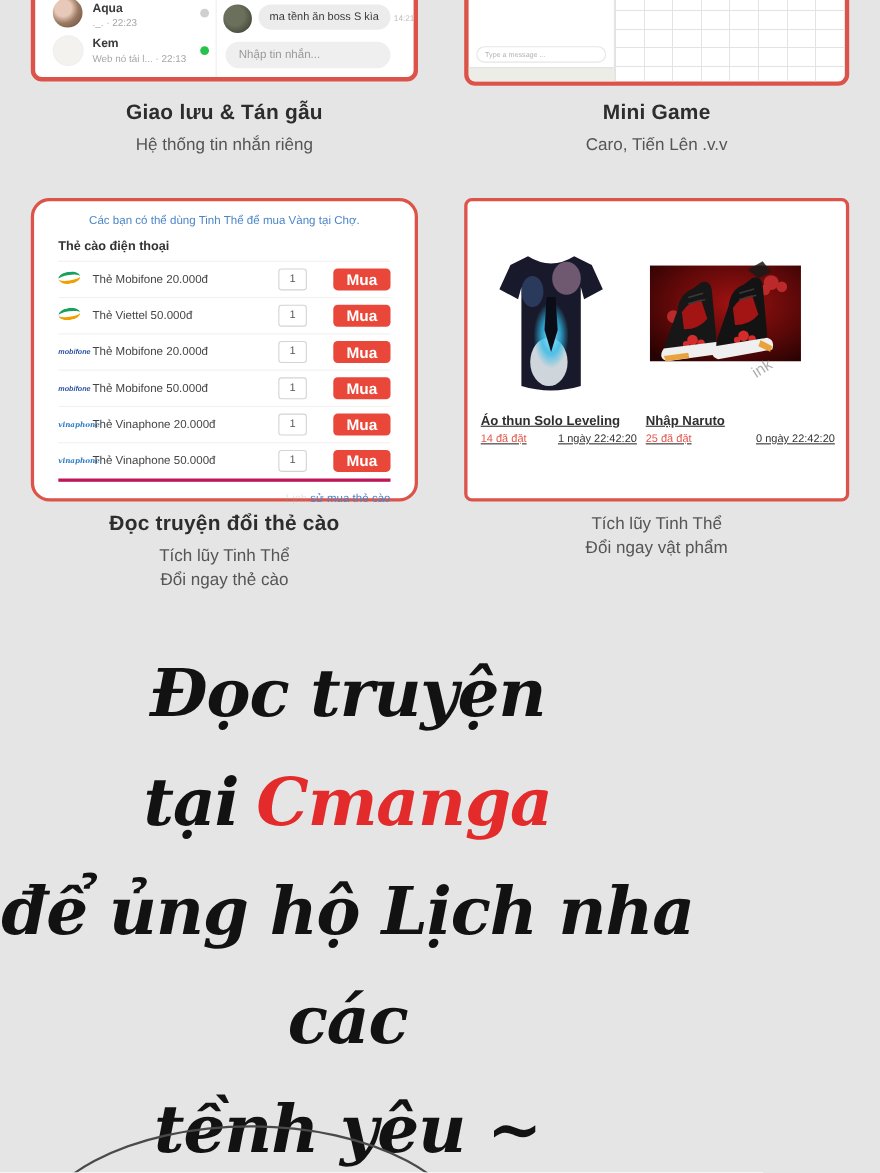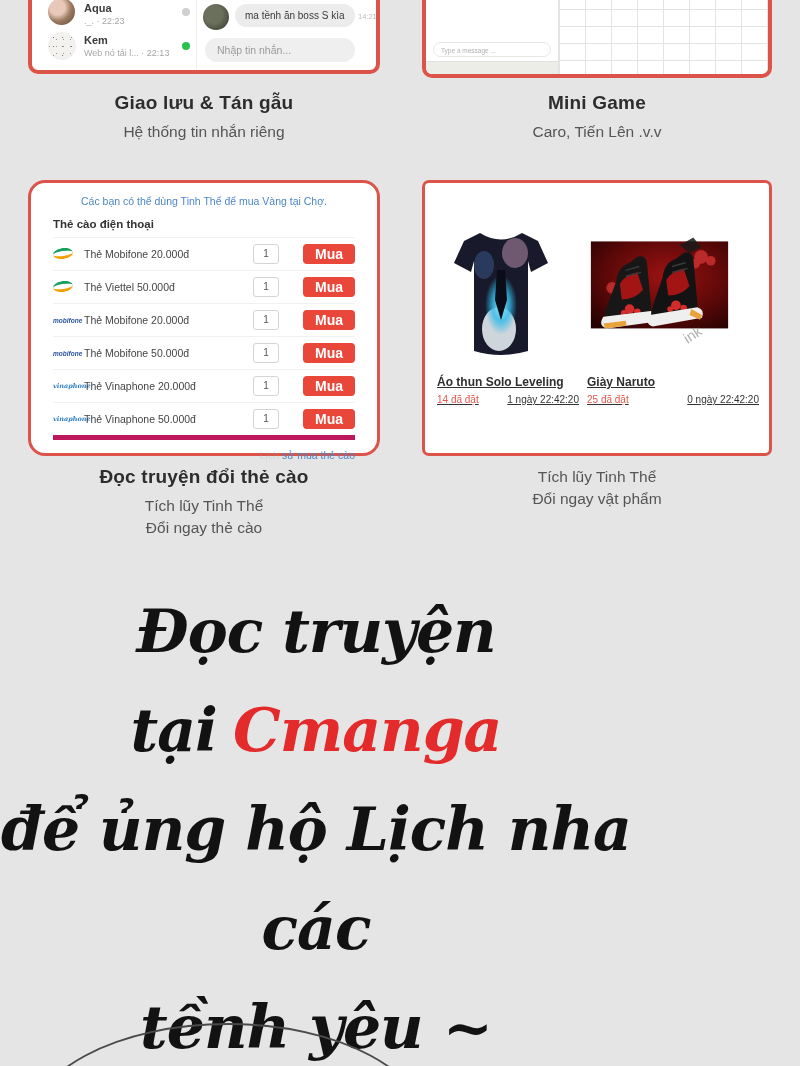--- a/index.html
+++ b/index.html
@@ -58,21 +58,21 @@
   .logo-viettel{width:20px;height:11px;border-radius:50%;border-top:3px solid #19a05c;border-bottom:3px solid #f0a000;
      box-sizing:border-box;transform:rotate(-8deg);margin-right:4px;}
   .logo-mobifone{font-size:6.5px;font-weight:bold;font-style:italic;color:#2b52a0;}
   .logo-vinaphone{font-size:6.5px;font-style:italic;font-weight:bold;color:#2e7fc2;font-family:"DejaVu Serif",serif;}
   .rname{font-size:10.5px;color:#444;margin-left:7px;}
   .spacer{flex:1;}
   .qty{width:24px;height:18px;border:1px solid #d4d4d4;border-radius:3px;font-size:10px;color:#555;
      text-align:center;line-height:18px;flex:none;}
   .buy{width:52px;height:20px;background:#e8473a;border:none;border-radius:4px;color:#fff;font-size:14px;
      font-weight:bold;margin-left:24px;flex:none;font-family:inherit;}
-  .hist-row{border-top:5px solid #be185d;height:30px;line-height:30px;text-align:right;font-size:10.5px;color:#4d86c6;}
+  .hist-row{border-top:3px solid #be185d;height:30px;line-height:30px;text-align:right;font-size:10.5px;color:#4d86c6;}
   .hist-faint{opacity:.25;color:#8aa;margin-right:3px;}
 
   
   .products{position:absolute;left:26px;top:42px;display:flex;gap:36px;}
   .prod-shirt{width:100px;height:140px;}
   .prod-shoes{width:145px;height:132px;margin-top:6px;}
   .iteminfo{position:absolute;top:192px;}
   .ii1{left:12px;width:142px;} .ii2{left:162px;width:172px;}
   .iname{font-size:12px;font-weight:bold;color:#2f2f2f;margin-bottom:5px;text-decoration:underline;}
   .iline{display:flex;justify-content:space-between;font-size:10px;text-decoration:underline;}
@@ -243,21 +243,21 @@
     </div>
 
     <div class="iteminfo ii1">
       <div class="iname">Áo thun Solo Leveling</div>
       <div class="iline">
         <span class="iorders">14 đã đặt</span>
         <span class="itime">1 ngày 22:42:20</span>
       </div>
     </div>
     <div class="iteminfo ii2">
-      <div class="iname">Giày Naruto</div>
+      <div class="iname">Nhập Naruto</div>
       <div class="iline">
         <span class="iorders">25 đã đặt</span>
         <span class="itime">0 ngày 22:42:20</span>
       </div>
     </div>
   </div>
 
   <div class="feature f3">
     <div class="ftitle">Đọc truyện đổi thẻ cào</div>
     <div class="fsub">Tích lũy Tinh Thể</div>

